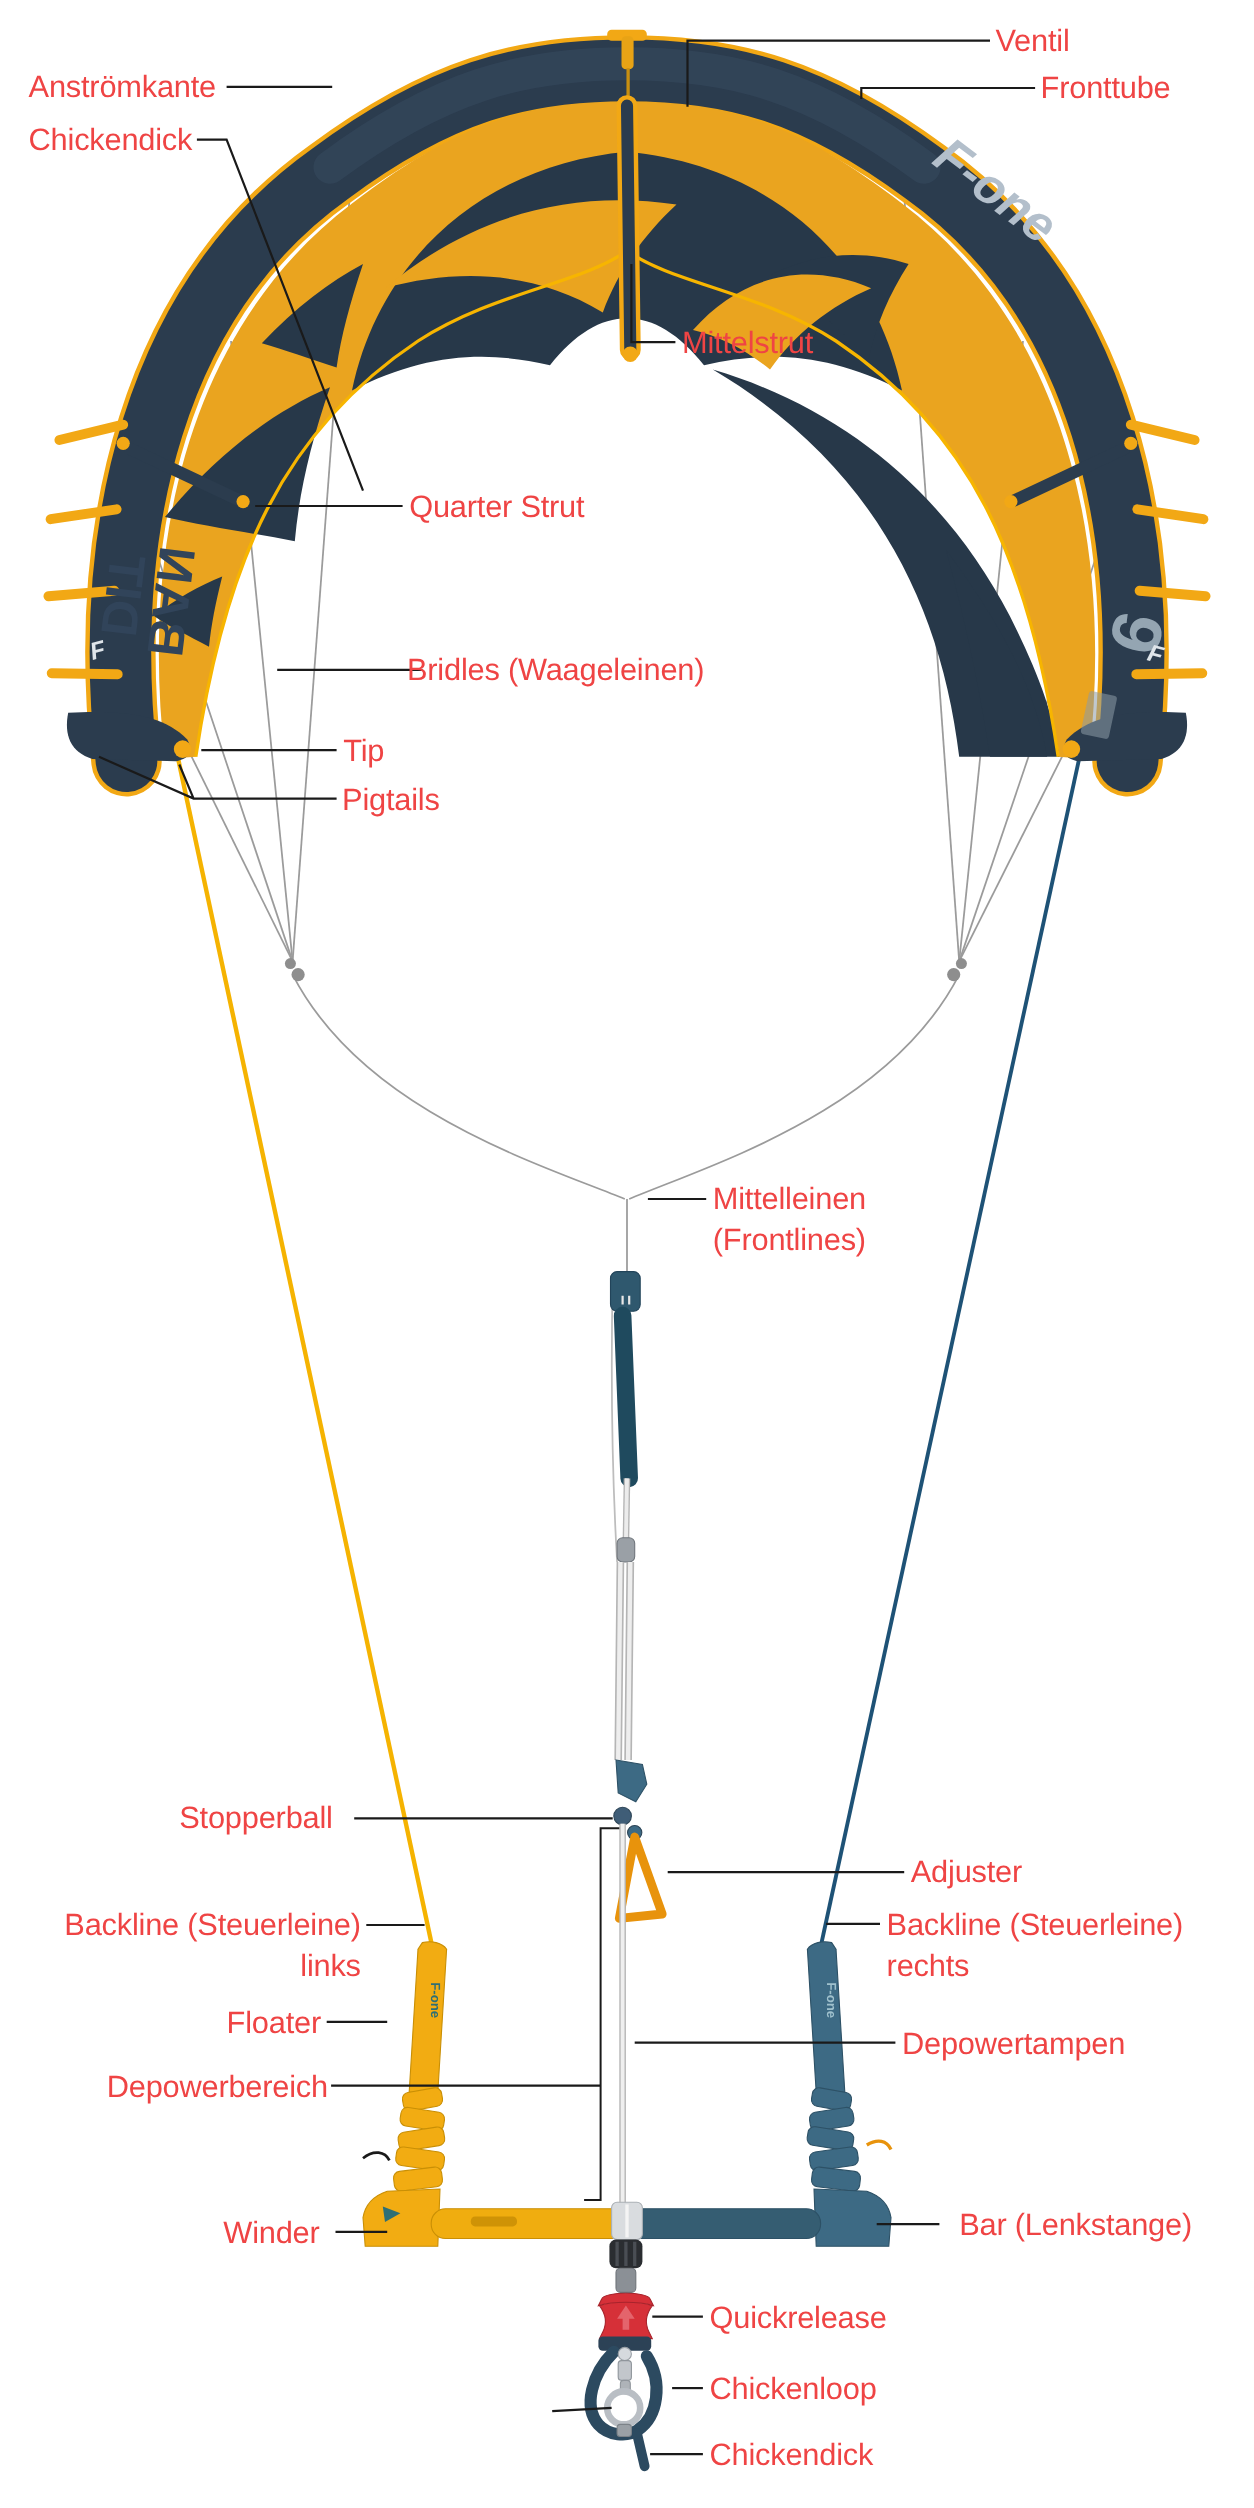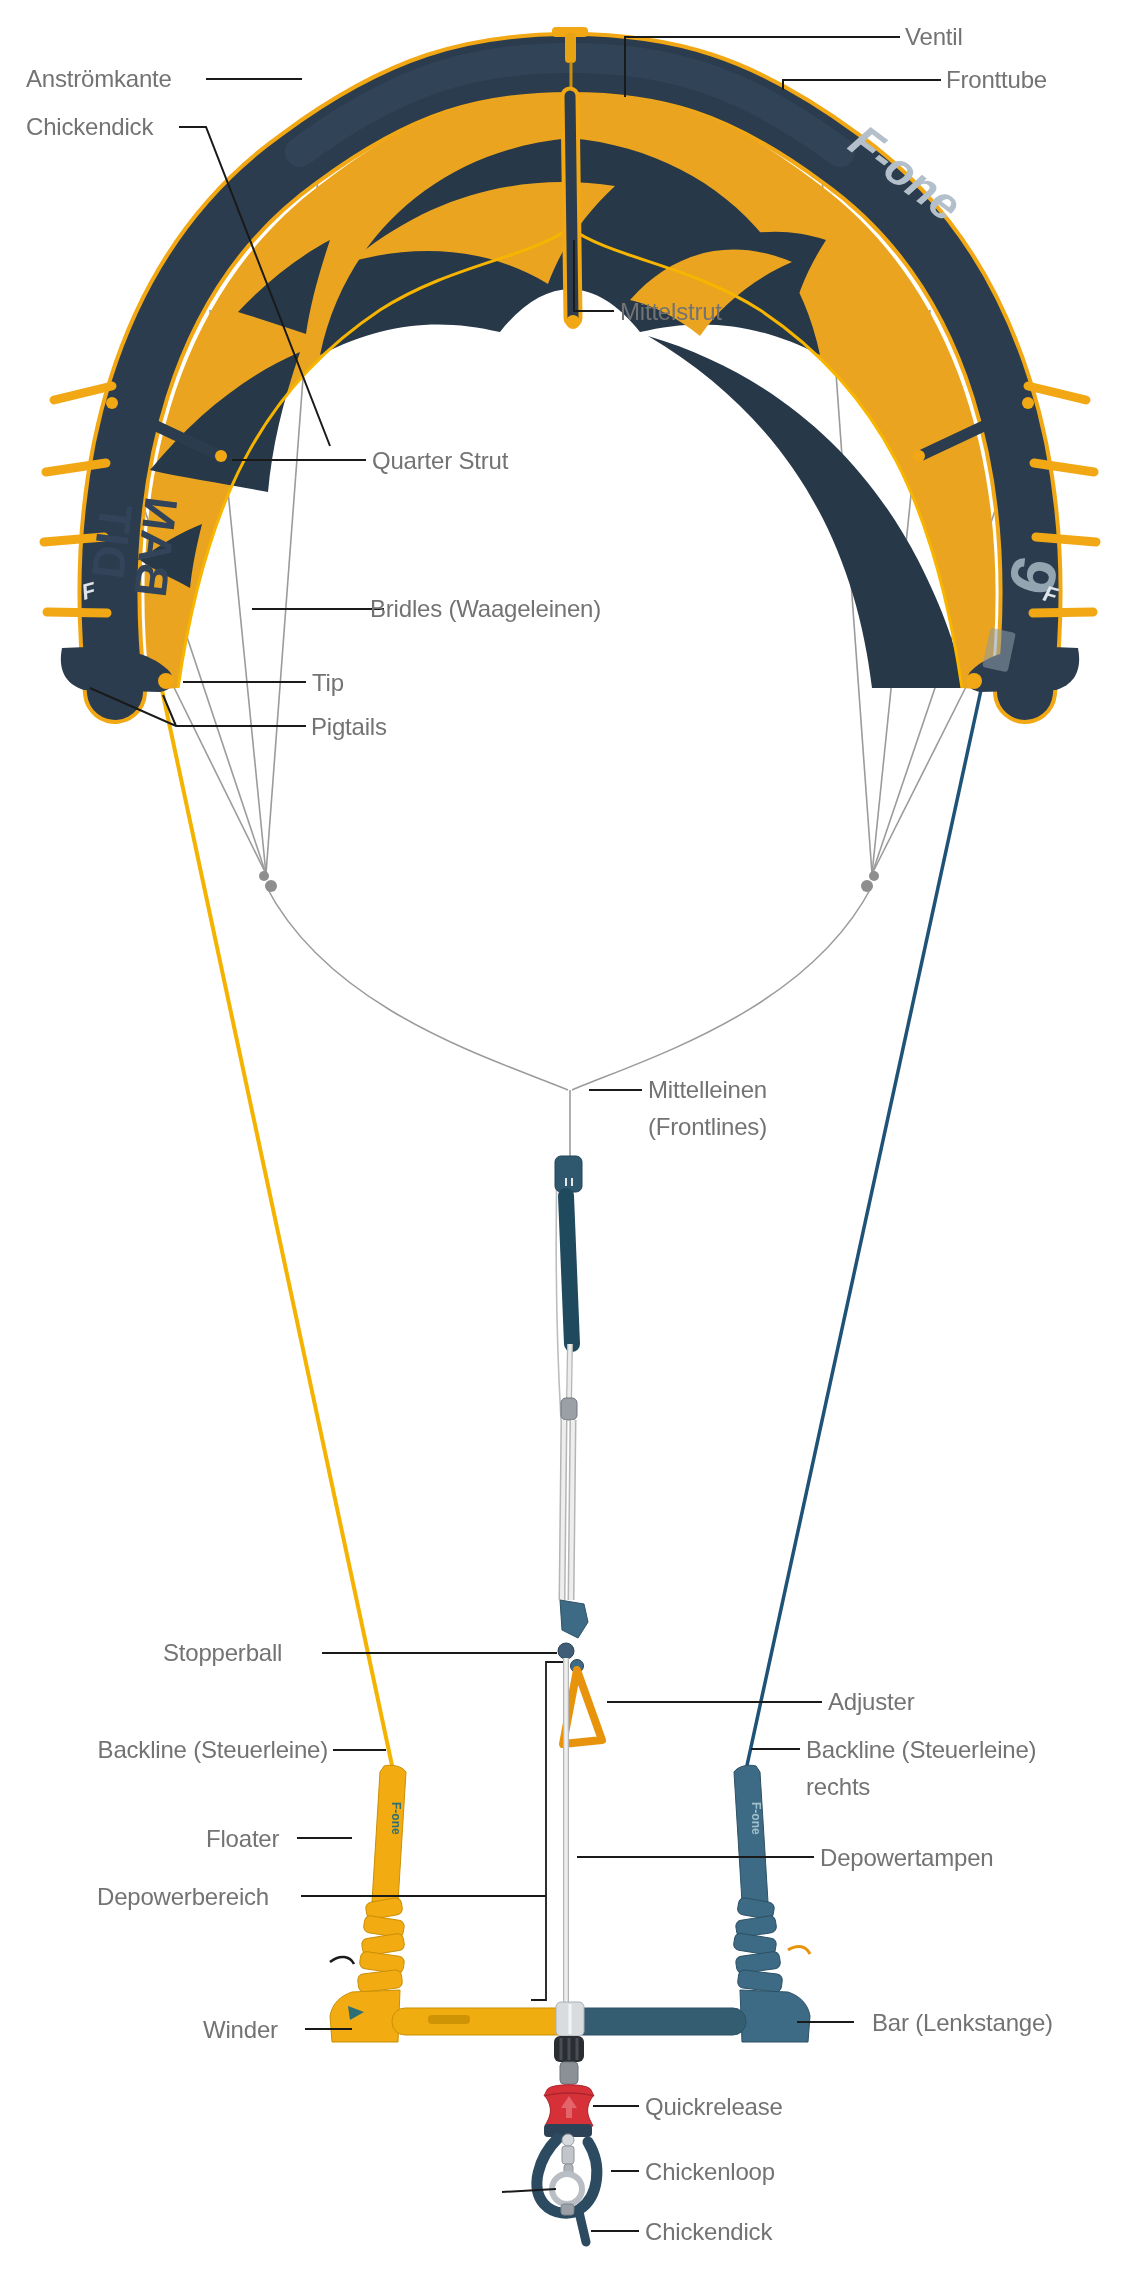--- a/index.html
+++ b/index.html
@@ -2,21 +2,21 @@
 <html><head>
 <meta charset="utf-8">
 <style>
   html,body { margin:0; padding:0; background:#ffffff; }
   .stage {
     position:relative; width:1140px; height:2280px; background:#ffffff;
     font-family:"Liberation Sans", sans-serif; overflow:hidden;
   }
   .stage svg { position:absolute; left:0; top:0; }
   .lbl {
-    position:absolute; font-size:24px; line-height:37px; color:#737373;
+    position:absolute; font-size:28px; line-height:37px; color:#ef4444;
     white-space:nowrap; letter-spacing:-0.2px;
   }
   .lbl-r { text-align:right; white-space:nowrap; }
 </style>
 </head>
 <body>
 
 <div class="stage">
 
 <svg width="1140" height="2280" viewBox="0 0 1140 2280">
@@ -236,20 +236,21 @@
   <div class="lbl" style="left:648px; top:1071px">
     <div>Mittelleinen</div>
     <div>(Frontlines)</div>
   </div>
 
   <div class="lbl" style="left:163px; top:1634px">Stopperball</div>
   <div class="lbl" style="left:828px; top:1683px">Adjuster</div>
 
   <div class="lbl lbl-r" style="left:26px; width:302px; top:1731px">
     <div>Backline (Steuerleine)</div>
+    <div>links</div>
   </div>
   <div class="lbl" style="left:806px; top:1731px">
     <div>Backline (Steuerleine)</div>
     <div>rechts</div>
   </div>
 
   <div class="lbl" style="left:206px; top:1820px">Floater</div>
   <div class="lbl" style="left:820px; top:1839px">Depowertampen</div>
   <div class="lbl" style="left:97px;  top:1878px">Depowerbereich</div>
   <div class="lbl" style="left:203px; top:2011px">Winder</div>

